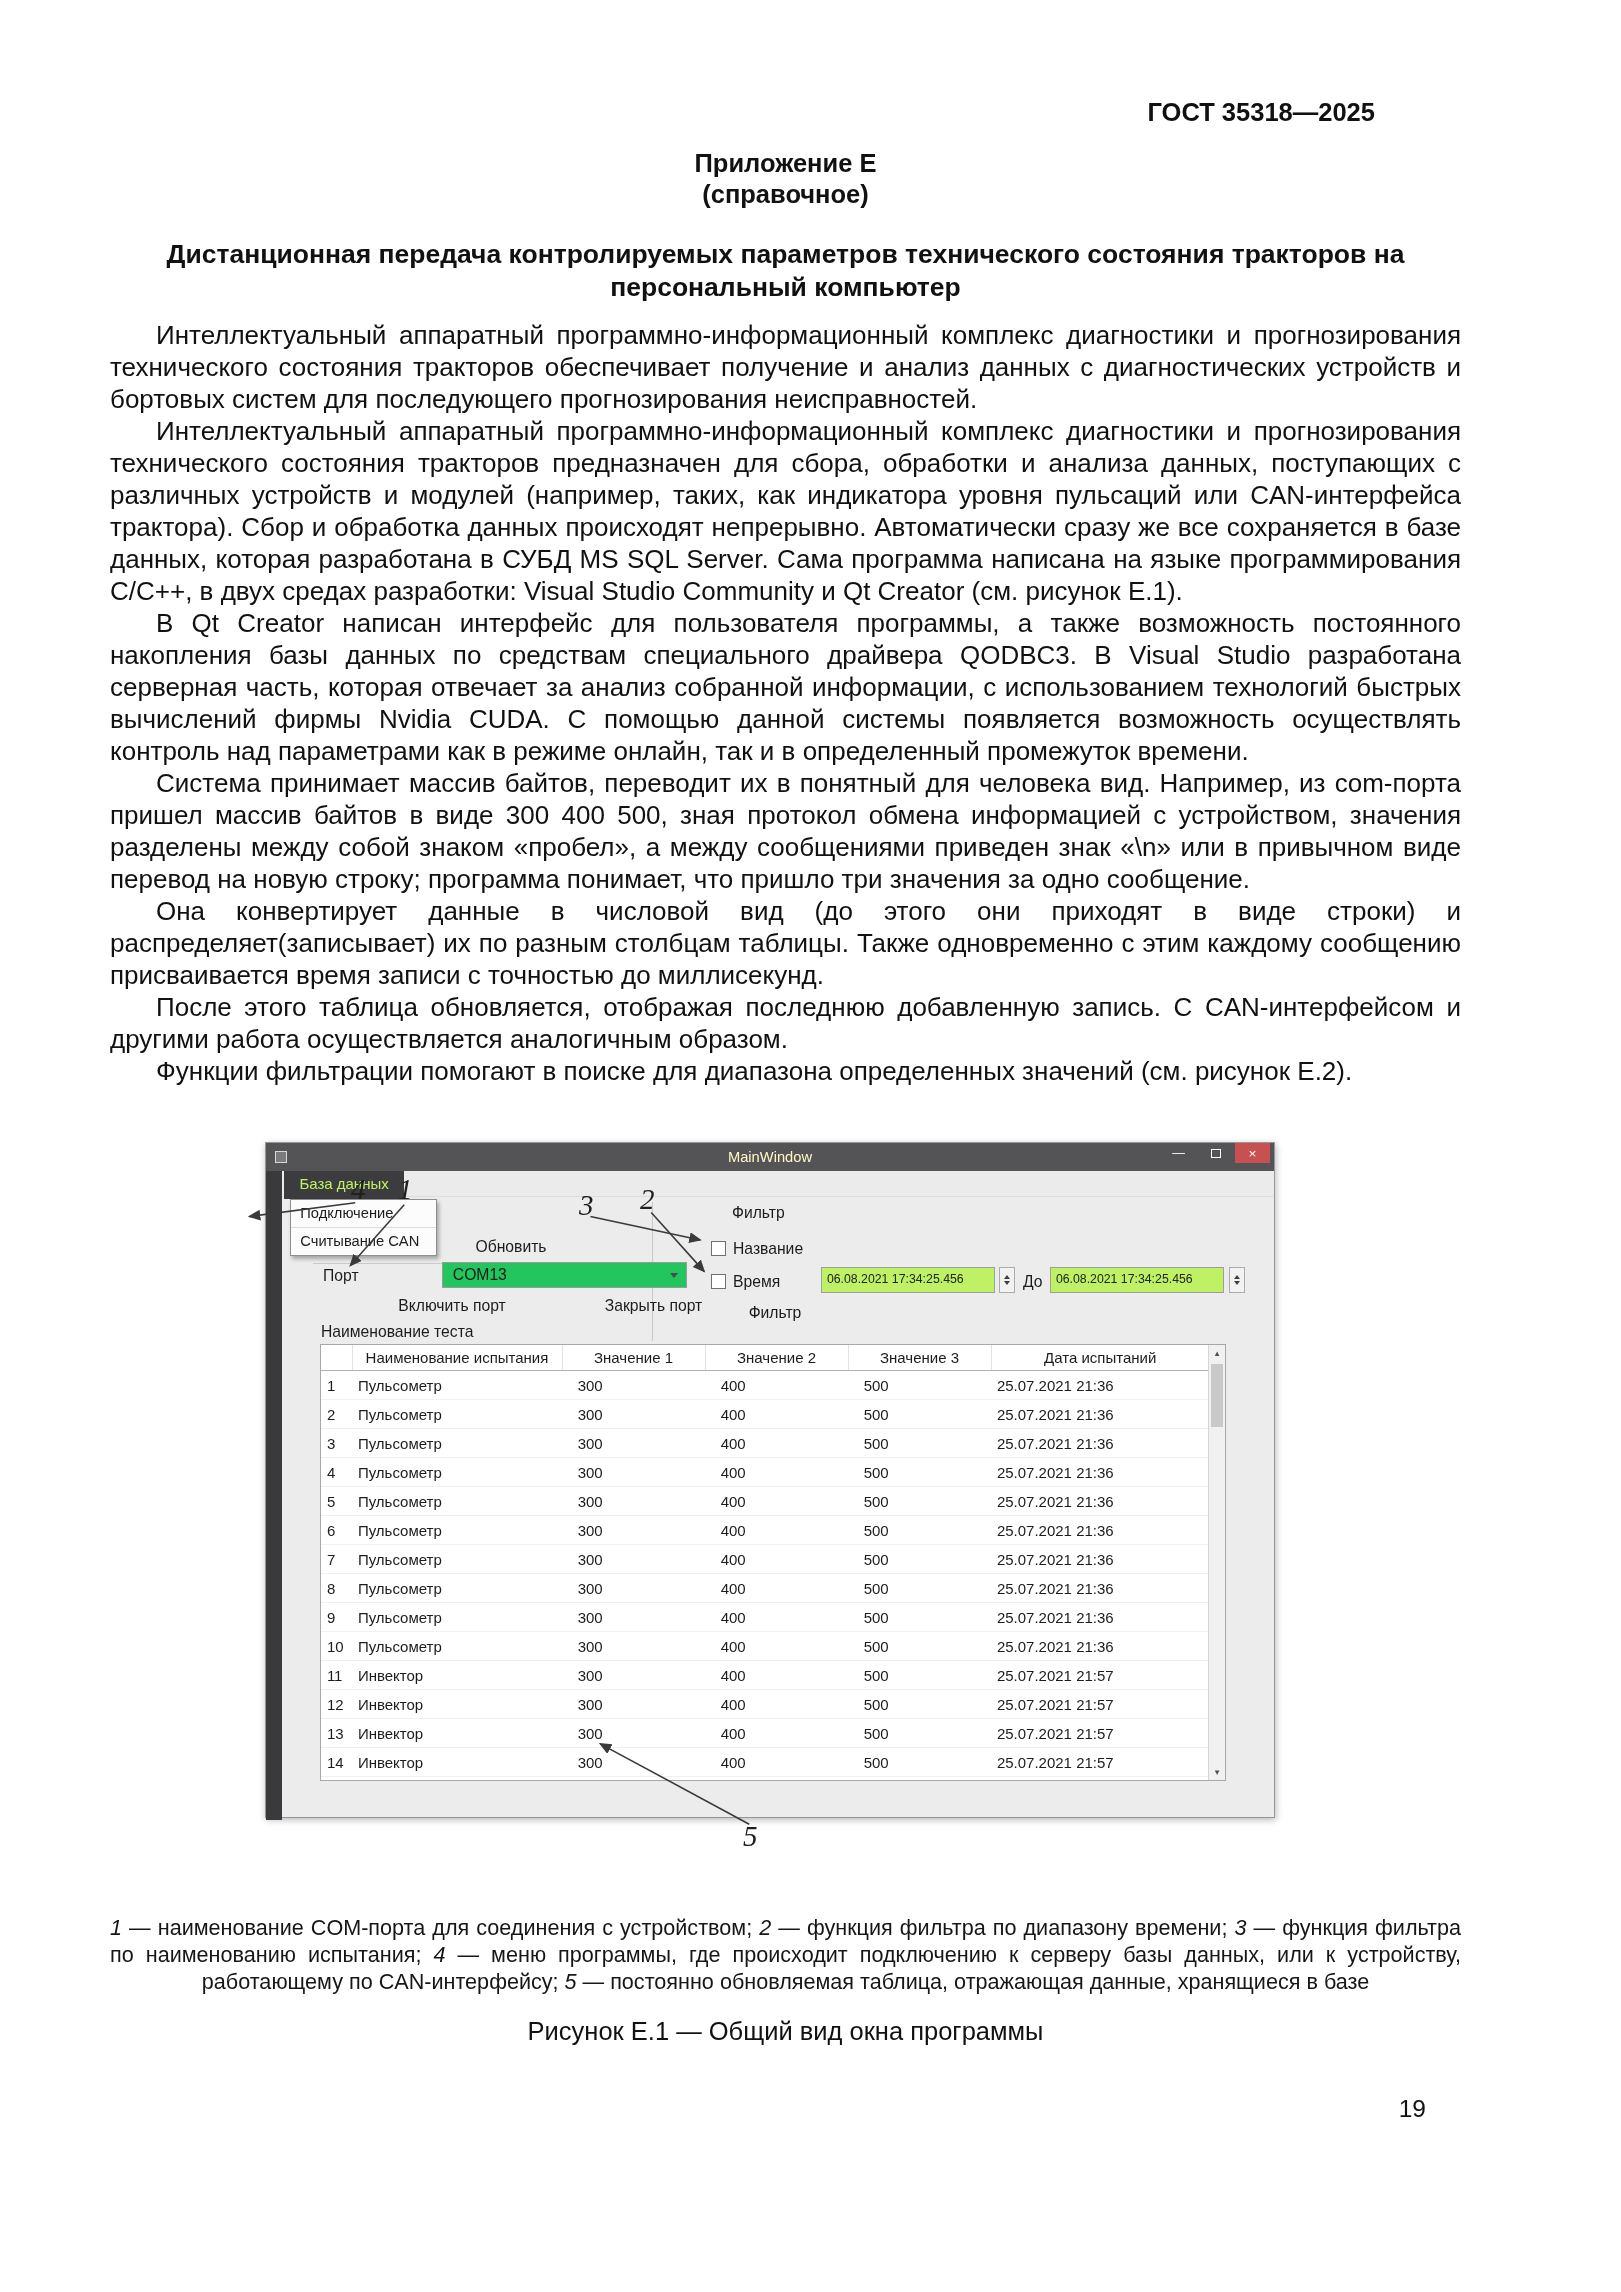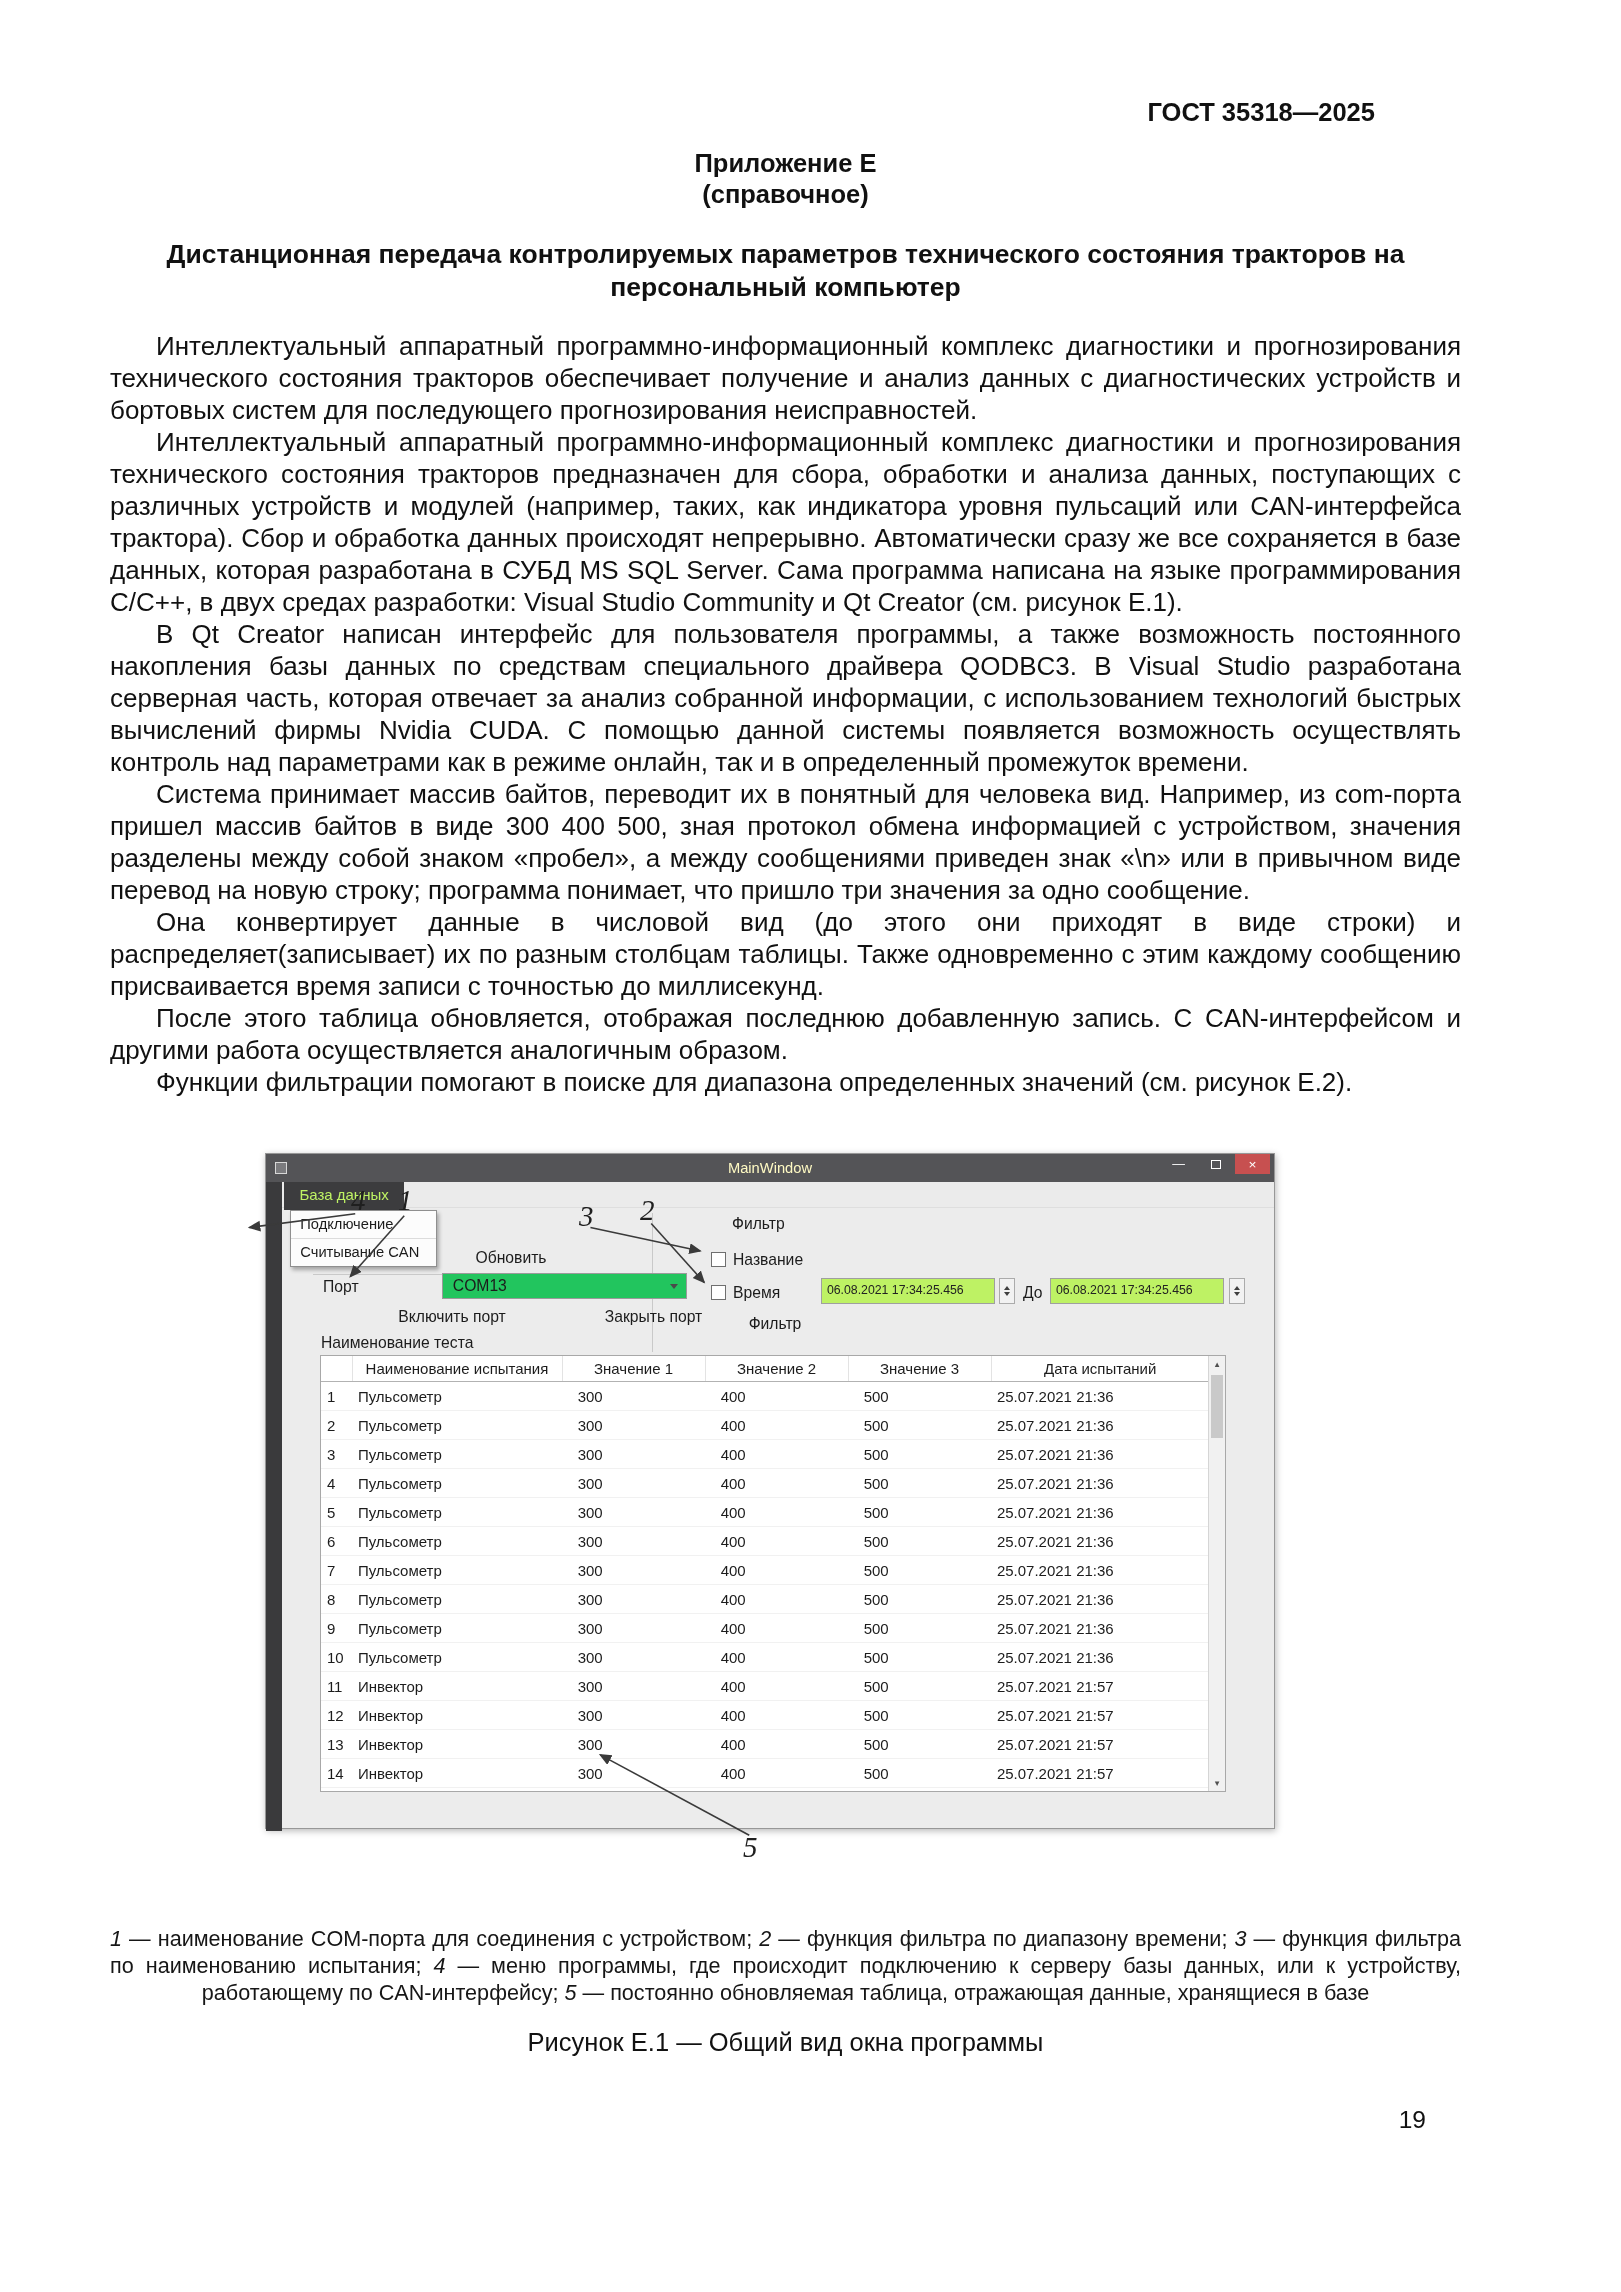--- a/index.html
+++ b/index.html
@@ -9,21 +9,21 @@
     font-family:"Liberation Sans", sans-serif; color:#111;
     overflow:hidden;
   }
   .content { position:relative; width:1351px; margin-left:110px; }
 
   
   .doc-code { margin-top:98px; text-align:right; padding-right:86px; font-weight:bold; font-size:25.5px; }
   .appendix { margin-top:21.6px; text-align:center; font-weight:bold; font-size:25.5px; }
   .appendix-note { margin-top:2.9px; text-align:center; font-weight:bold; font-size:25.5px; }
   .doc-title { margin-top:29px; text-align:center; font-weight:bold; font-size:26.5px; line-height:33px; }
-  .paragraph-block { margin-top:26px; font-size:26px; line-height:32px; text-align:justify; }
+  .paragraph-block { margin-top:15px; font-size:26px; line-height:32px; text-align:justify; }
   .para { text-indent:46px; }
 
   
   .figure-wrap { position:relative; margin-top:55px; height:741px; }
 
   .win {
     position:absolute; left:155px; top:0; width:1010px; height:676px;
     background:#ececec; border:1px solid #979797;
     box-shadow:1px 2px 6.9px rgba(0,0,0,0.28);
     font-size:15.7px; color:#1c1c1c;

